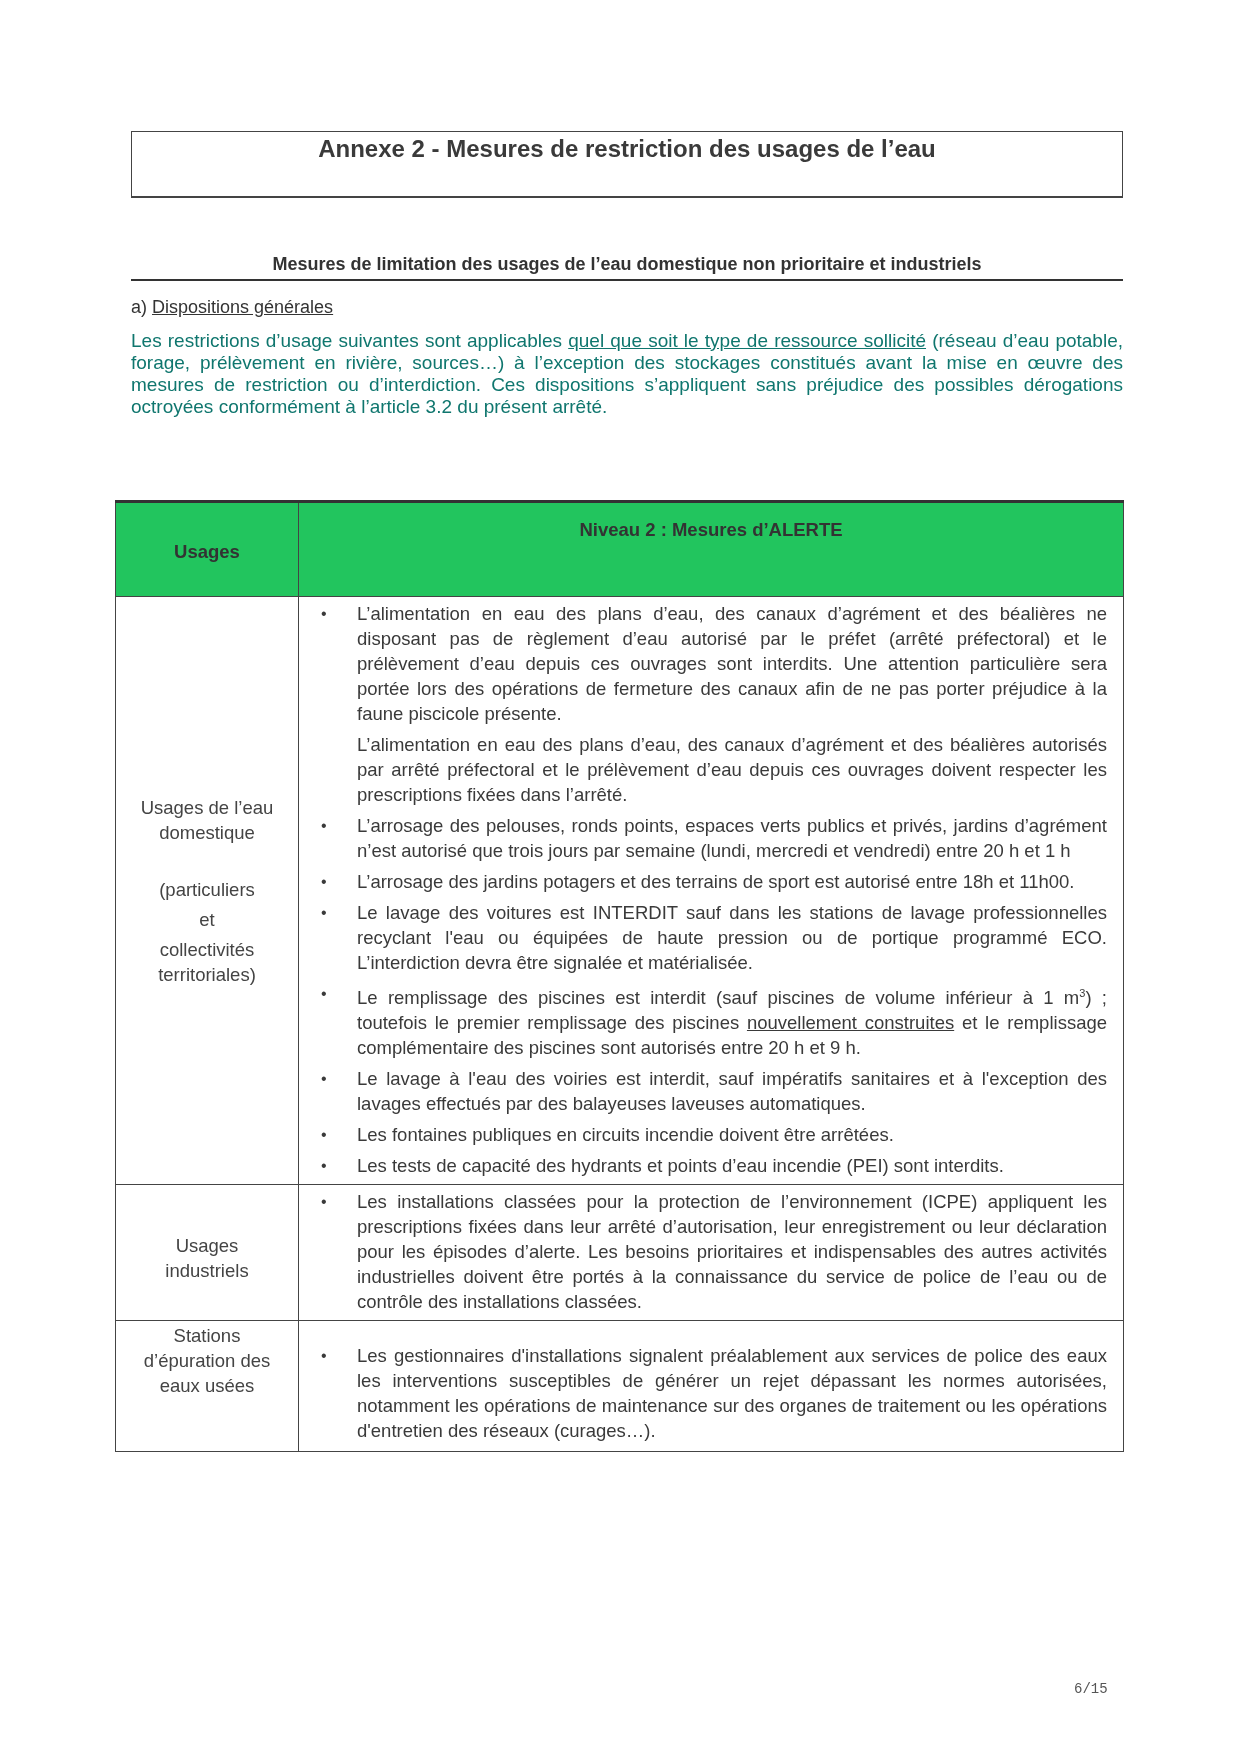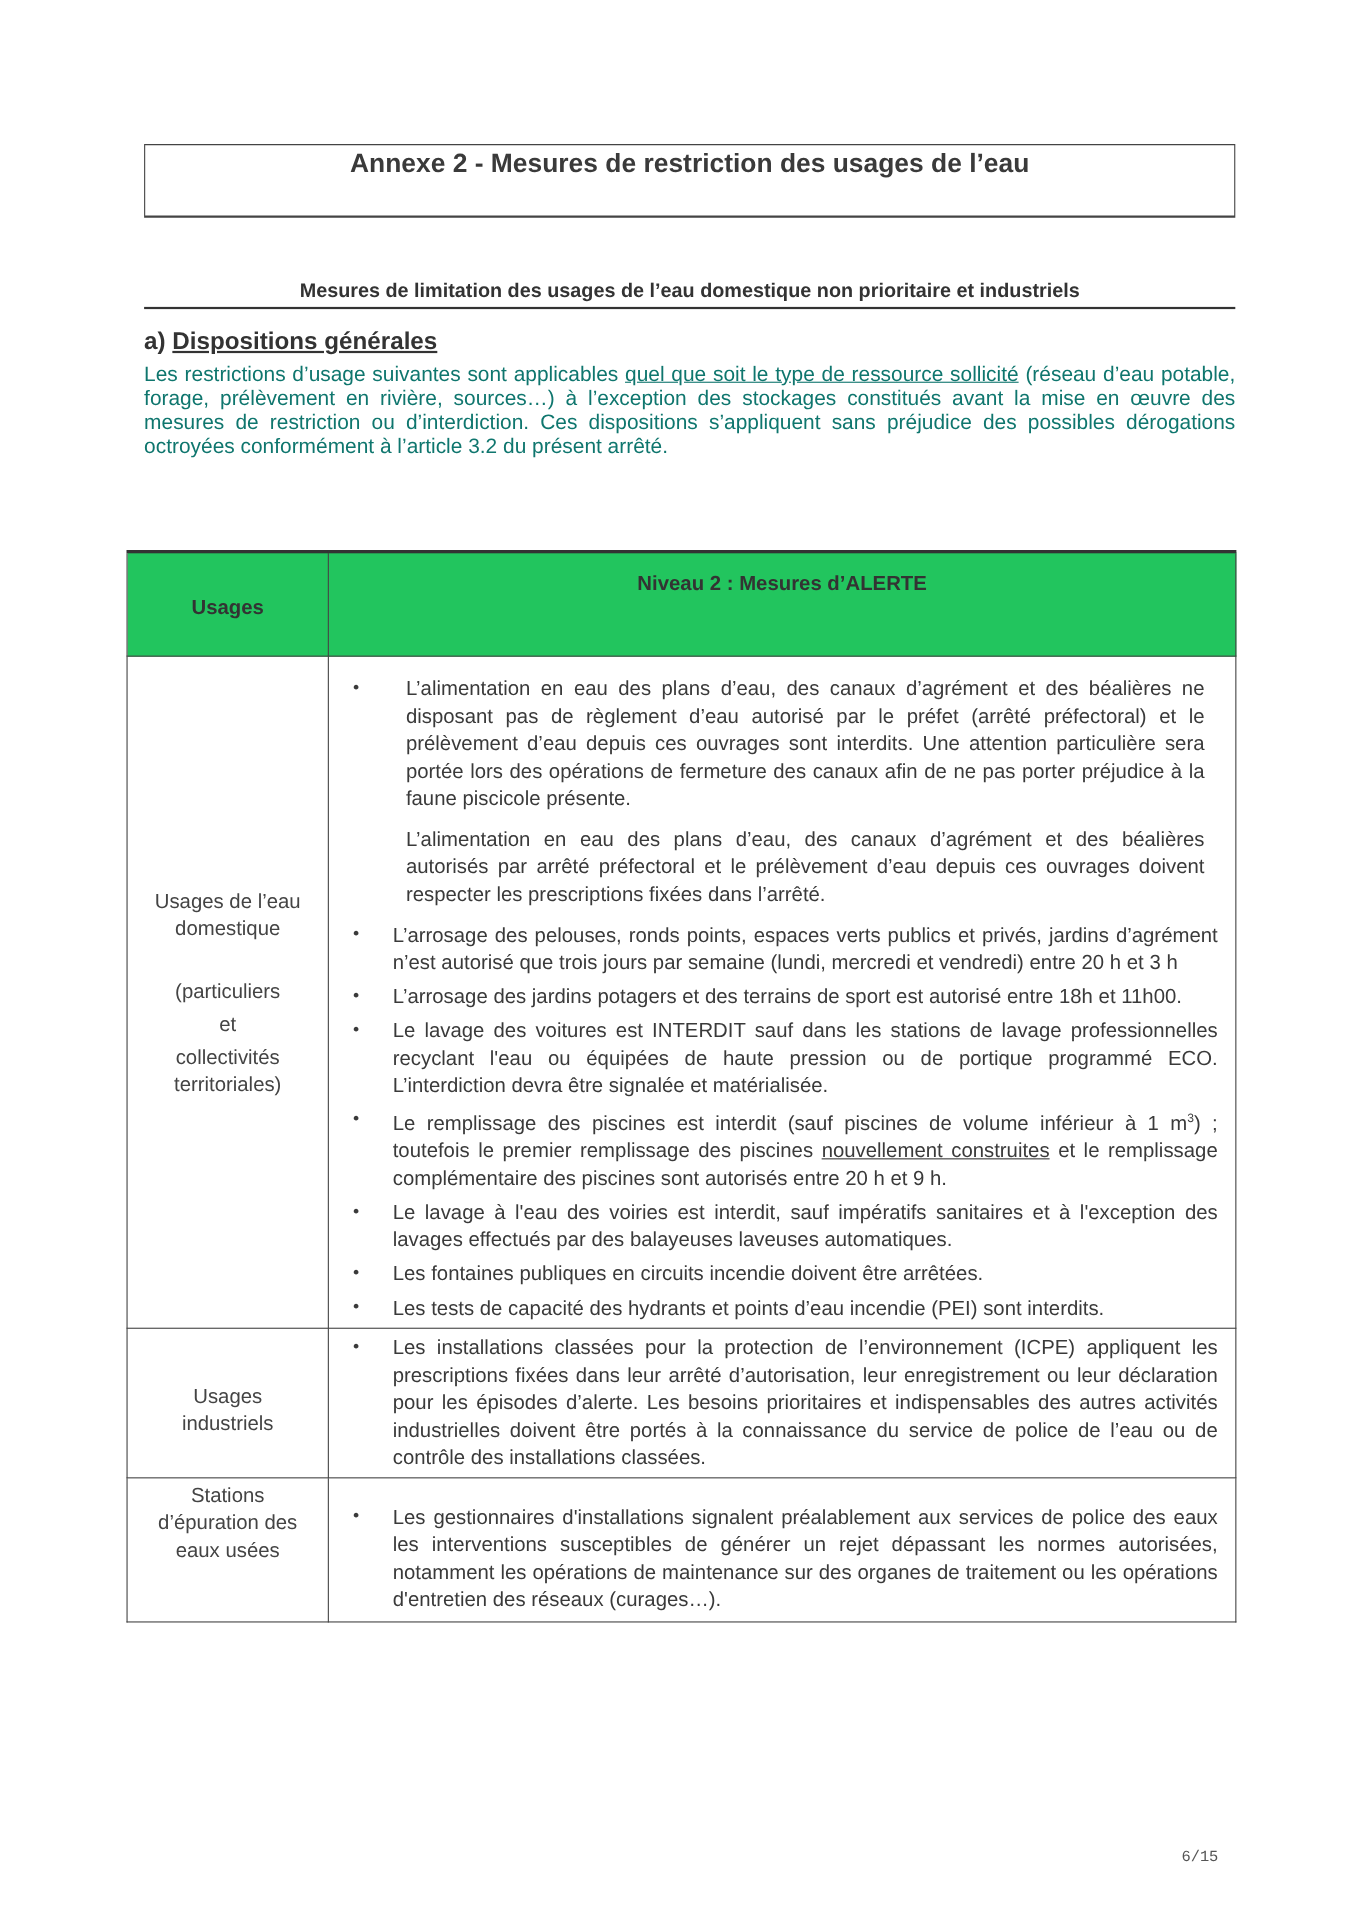--- a/index.html
+++ b/index.html
@@ -9,21 +9,21 @@
 
   .title-box { position: absolute; left: 131px; top: 131px; width: 990px; height: 64px;
                border: 1.5px solid #444; border-bottom-width: 2px; text-align: center; }
   .title-box .l1, .title-box .l2 { font-weight: bold; font-size: 24px; color: #3a3a3a; line-height: 30px; }
   .title-box .l1 { margin-top: 2px; }
 
   .section-heading { position: absolute; left: 131px; top: 254px; width: 992px; text-align: center;
                      font-weight: bold; font-size: 18px; color: #333; padding-bottom: 4px;
                      border-bottom: 2.5px solid #333; }
 
-  .sub-a { position: absolute; left: 131px; top: 297px; font-size: 22px; font-weight: bold; color: #333; }
+  .sub-a { position: absolute; left: 131px; top: 297px; font-size: 18px; font-weight: normal; color: #333; }
   .sub-a .u { text-decoration: underline; }
 
   .intro { position: absolute; left: 131px; top: 330px; width: 992px; font-size: 19px; line-height: 22px;
            text-align: justify; color: #0f766e; }
   .intro .u { text-decoration: underline; }
 
   .sub-b { position: absolute; left: 0; width: 1240px; top: 447px; text-align: center;
            font-size: 18px; font-weight: bold; color: #333; }
   .sub-b .u { text-decoration: underline; }
 
@@ -32,21 +32,21 @@
   table.rt td, table.rt th { border: 1.5px solid #444; vertical-align: top; }
   table.rt tr.head th { background: #22c55e; height: 76px; vertical-align: top; font-weight: bold; color: #333; }
   table.rt tr.head th.c1 { vertical-align: middle; padding-top: 6px; }
   table.rt tr.head th.c2 { padding-top: 16px; }
   table.rt { border-top: 3px solid #333; }
   td.usage { width: 170px; text-align: center; line-height: 25px; padding: 0 6px; color: #444; margin-top: 44px; }
   td.measures { padding: 4px 16px 6px 18px; line-height: 25px; }
   ul.m { list-style: none; margin: 0; padding: 0; }
   ul.m li { position: relative; padding-left: 40px; text-align: justify; margin-bottom: 6px; }
   ul.m li .bul { position: absolute; left: 4px; top: 0; font-size: 16px; }
-  ul.m li p { margin: 12px; }
+  ul.m li p { margin: 0; }
   ul.m li p + p { margin-top: 6px; }
   .u { text-decoration: underline; }
 
   .page-num { position: absolute; left: 1074px; top: 1681px; font-family: Liberation Mono, monospace;
               font-size: 14px; color: #555; }
 </style>
 </head>
 <body>
 
 <div class="page">
@@ -85,21 +85,21 @@
       </td>
       <td class="measures">
         <ul class="m">
           <li>
             <span class="bul">•</span>
             <p>L’alimentation en eau des plans d’eau, des canaux d’agrément et des béalières ne disposant pas de règlement d’eau autorisé par le préfet (arrêté préfectoral) et le prélèvement d’eau depuis ces ouvrages sont interdits. Une attention particulière sera portée lors des opérations de fermeture des canaux afin de ne pas porter préjudice à la faune piscicole présente.</p>
             <p>L’alimentation en eau des plans d’eau, des canaux d’agrément et des béalières autorisés par arrêté préfectoral et le prélèvement d’eau depuis ces ouvrages doivent respecter les prescriptions fixées dans l’arrêté.</p>
           </li>
           <li>
             <span class="bul">•</span>
-            <span>L’arrosage des pelouses, ronds points, espaces verts publics et privés, jardins d’agrément n’est autorisé que trois jours par semaine (lundi, mercredi et vendredi) entre 20 h et 3 h</span>
+            <span>L’arrosage des pelouses, ronds points, espaces verts publics et privés, jardins d’agrément n’est autorisé que trois jours par semaine (lundi, mercredi et vendredi) entre 20 h et 1 h</span>
           </li>
           <li>
             <span class="bul">•</span>
             <span>L’arrosage des jardins potagers et des terrains de sport est autorisé entre 18h et 11h00.</span>
           </li>
           <li>
             <span class="bul">•</span>
             <span>Le lavage des voitures est INTERDIT sauf dans les stations de lavage professionnelles recyclant l'eau ou équipées de haute pression ou de portique programmé ECO. L’interdiction devra être signalée et matérialisée.</span>
           </li>
           <li>

